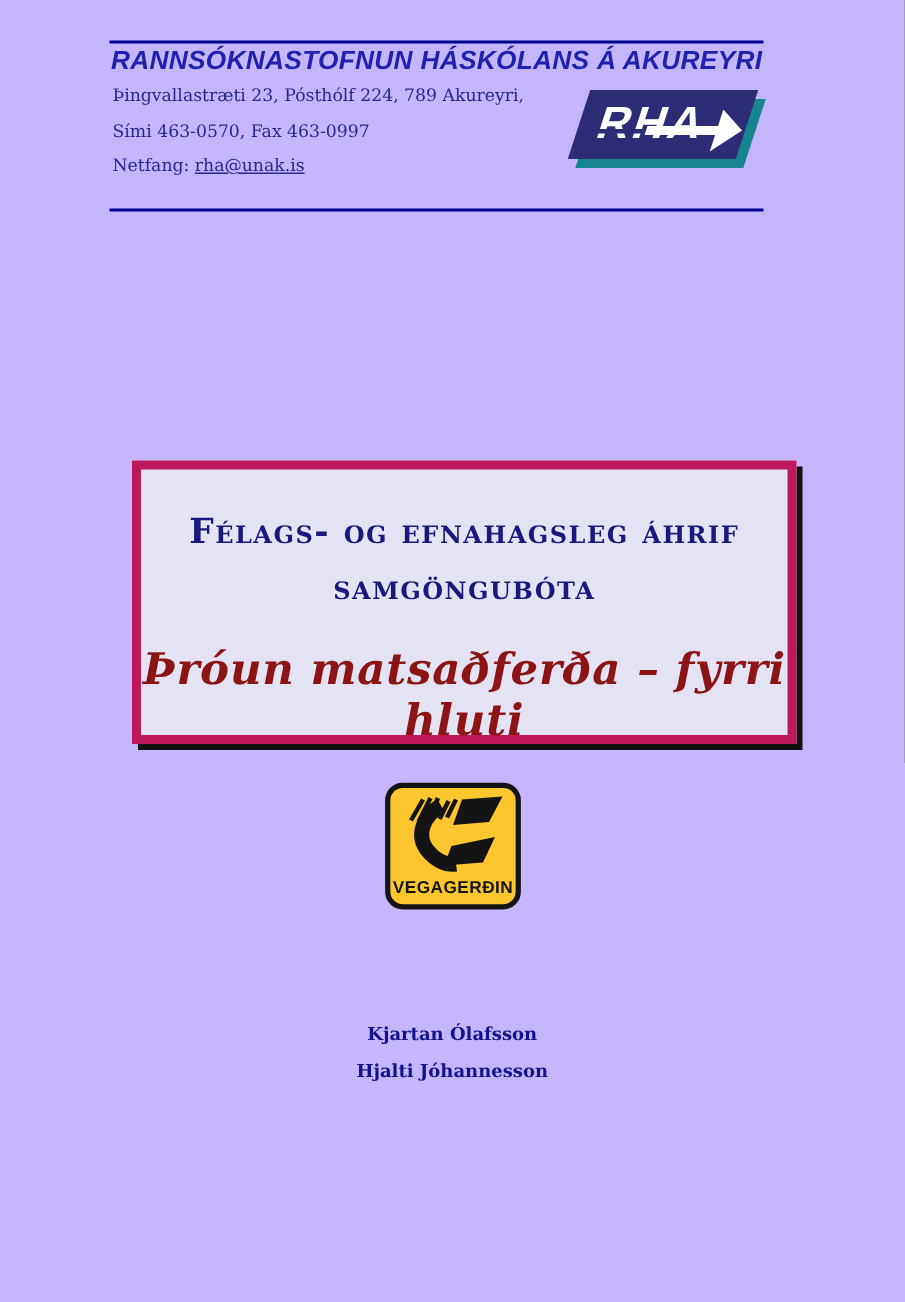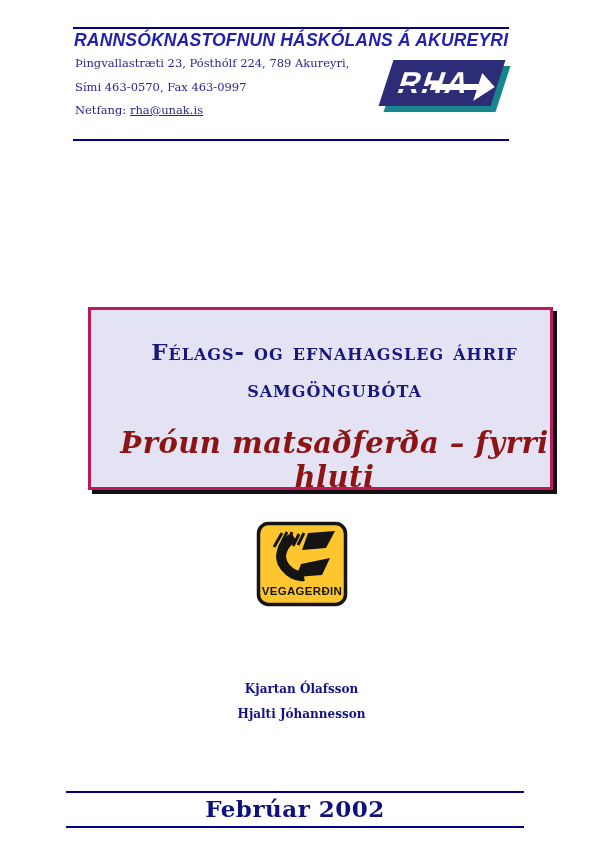--- a/index.html
+++ b/index.html
@@ -1,18 +1,18 @@
 <!DOCTYPE html>
 <html><head>
 <meta charset="utf-8">
 <style>
   html,body { margin:0; padding:0; background:#888; }
   .page {
     position:relative; width:603px; height:868px; margin:0 auto;
-    background:#ffffff; overflow:hidden;
+    background:#c4b5fd; overflow:hidden;
     font-family:"DejaVu Serif", serif;
   }
   
   .rule { position:absolute; background:#00008b; height:2px; }
   .rule-top       { left:73px;  top:27px;  width:436px; height:1.5px; }
   .rule-hdr-bot   { left:73px;  top:139px; width:436px; }
   .institution {
     position:absolute; left:74px; top:30px; width:440px;
     font-family:"Liberation Sans", sans-serif;
     font-weight:bold; font-style:italic; font-size:17.5px;
@@ -38,24 +38,23 @@
     font-size:30px; line-height:45px; letter-spacing:2px; color:#ffffff;
   }
   .rha-cut   { position:absolute; left:12px; top:26px; width:72px; height:3px; background:#2d2d77; }
   .rha-shaft { position:absolute; left:46px; top:24px; width:50px; height:6px; background:#ffffff; }
   .rha-head  { position:absolute; left:93px; top:13px; width:0; height:0;
                border-left:17px solid #ffffff;
                border-top:14px solid transparent; border-bottom:14px solid transparent; }
   
   .title-box {
     position:absolute; left:88px; top:307px; width:431px; height:177px;
-    background:#e3e3f4; border:3px solid #be185d;
+    background:#e3e3f4; border:6px solid #be185d;
     box-shadow:4px 4px 0 0 #111111;
     text-align:center;
-    padding-left:28px;
   }
   .title-line {
     font-variant:small-caps; font-weight:bold; font-size:23px;
     line-height:37px; letter-spacing:1px; color:#18187e;
   }
   .title-line1 { margin-top:23px; }
   .subtitle {
     margin-top:19px; font-weight:bold; font-style:italic;
     font-size:29px; letter-spacing:0.5px; color:#8c1414;
   }
@@ -126,17 +125,14 @@
       <path d="M45 43 L74 37 L66 54 L40 56 Z" fill="#141414"></path>
       <text x="46" y="74" text-anchor="middle" font-family="Liberation Sans, sans-serif" font-weight="bold" font-size="11.5" fill="#141414" letter-spacing="0.3">VEGAGERÐIN</text>
     </svg>
   </div>
 
   <div class="authors">
     <div>Kjartan Ólafsson</div>
     <div>Hjalti Jóhannesson</div>
   </div>
 
-  <div class="footer">
-    <span>Febrúar 2002</span>
-  </div>
 
 </div>
 
 </body></html>

